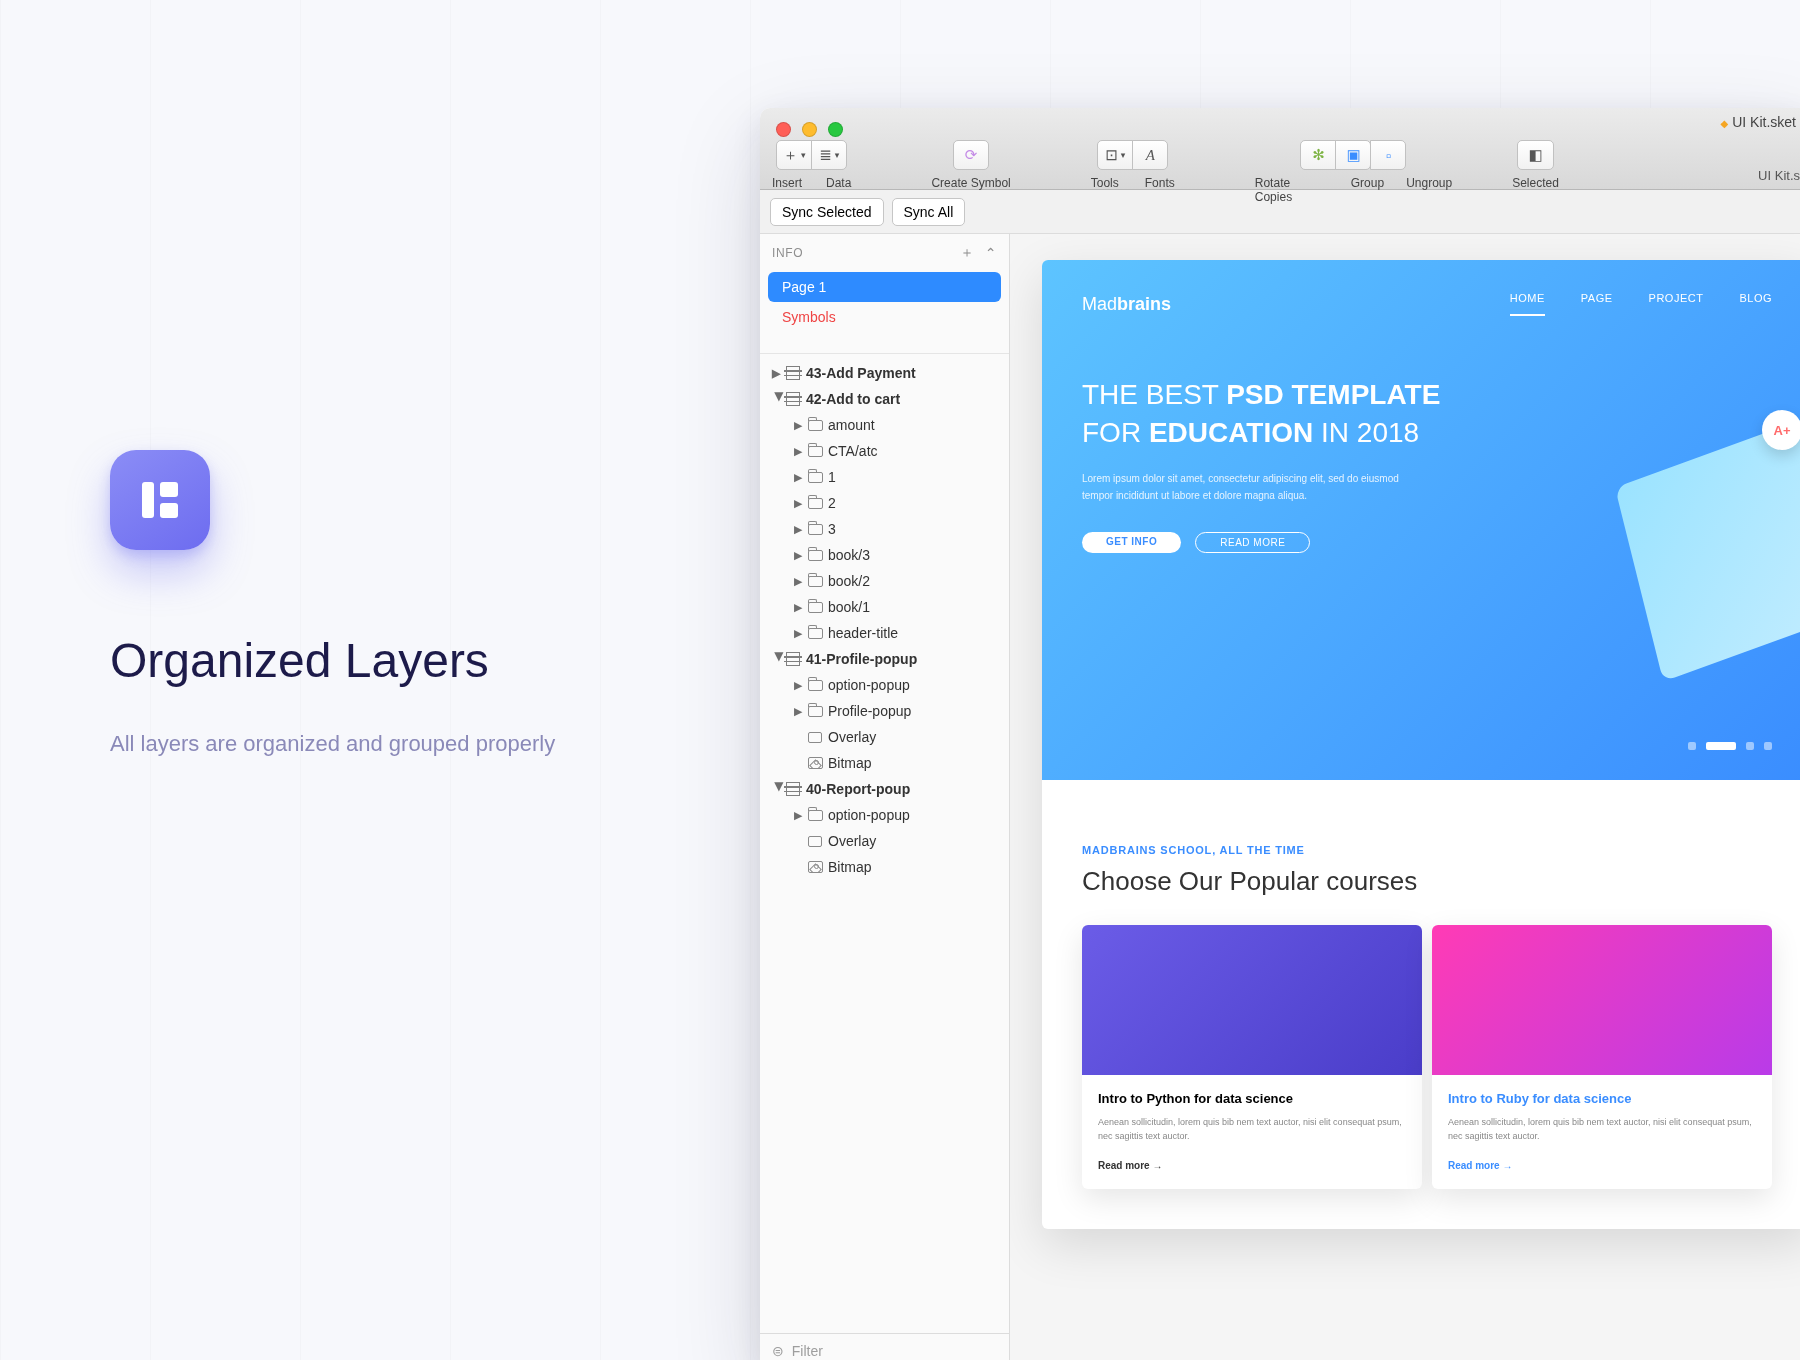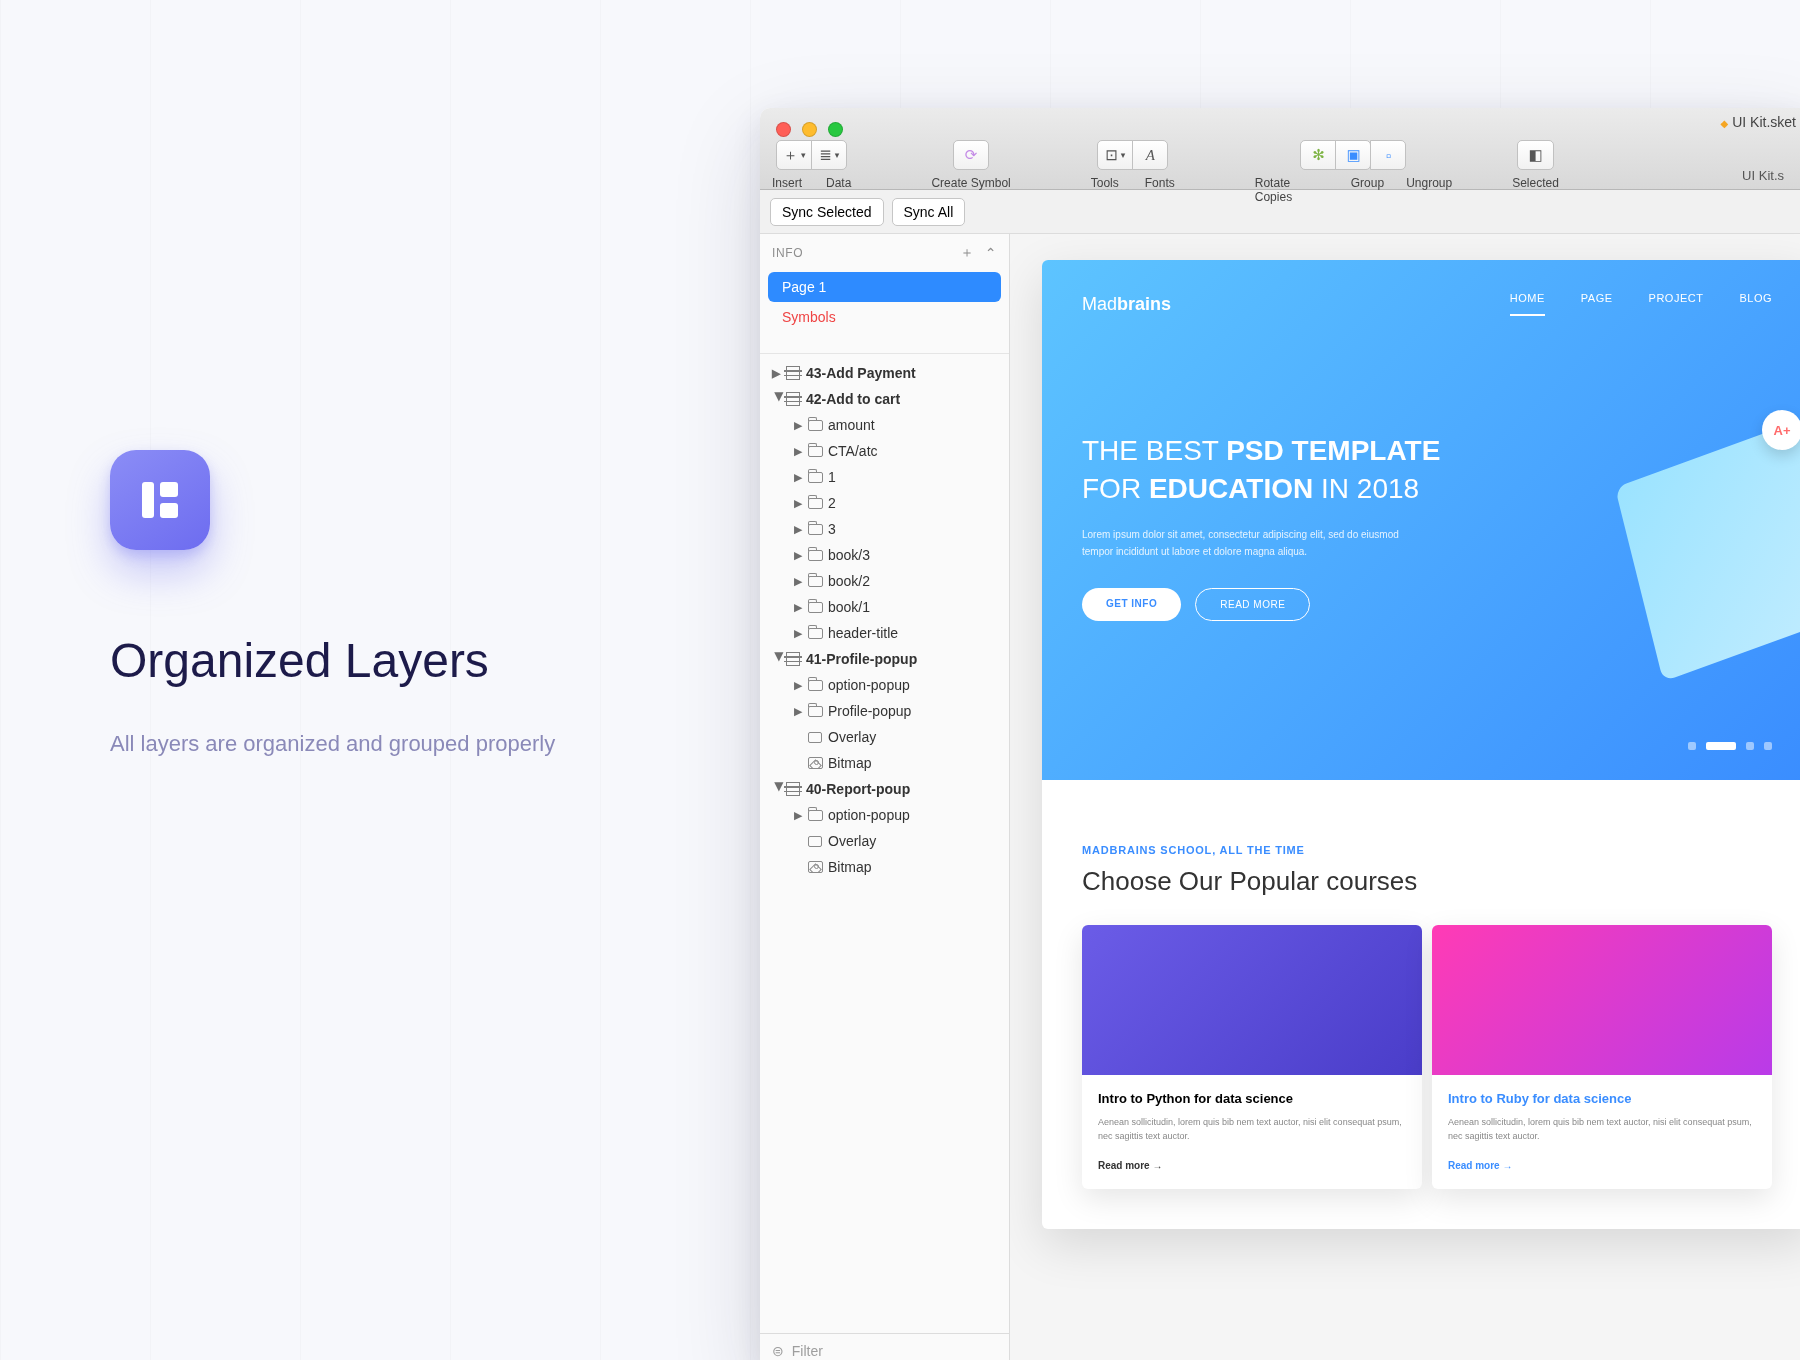--- a/index.html
+++ b/index.html
@@ -76,21 +76,21 @@
 .dot.green { background: #28c840; }
 .tb-title {
   position: absolute;
   right: 14px; top: 6px;
   font-size: 14px;
   color: #444;
 }
 .tb-title .orange { color: #f5a623; margin-right: 4px; font-size: 10px; }
 .tb-sub {
   position: absolute;
-  right: 26px; top: 60px;
+  right: 10px; top: 60px;
   font-size: 13px;
   color: #555;
 }
 .toolbar-items {
   display: flex;
   gap: 10px;
   position: absolute;
   left: 12px; top: 32px;
   align-items: flex-start;
 }
@@ -205,26 +205,26 @@
   padding: 32px 40px;
   color: #fff;
   position: relative;
 }
 .nav { display: flex; align-items: center; font-size: 13px; }
 .brand { font-size: 18px; font-weight: 300; }
 .brand b { font-weight: 600; }
 .navlinks { margin-left: auto; display: flex; gap: 36px; font-size: 11px; letter-spacing: 0.5px; }
 .navlinks span { padding-bottom: 10px; }
 .navlinks span.active { border-bottom: 2px solid #fff; }
-.hero-text { margin-top: 116px; }
+.hero-text { margin-top: 60px; }
 .hero-text h2 { font-size: 28px; font-weight: 300; line-height: 1.35; }
 .hero-text h2 b { font-weight: 700; }
 .hero-desc { font-size: 10px; margin-top: 18px; opacity: 0.85; line-height: 1.7; max-width: 340px; }
 .hero-btns { margin-top: 28px; display: flex; gap: 14px; }
-.pill { padding: 10px 24px; border-radius: 30px; font-size: 10px; letter-spacing: 0.5px; }
+.pill { padding: 4px 24px; border-radius: 30px; font-size: 10px; letter-spacing: 0.5px; }
 .pill.solid { background: #fff; color: #3a8dff; font-weight: 600; }
 .pill.outline { border: 1px solid #fff; color: #fff; }
 .dots-ind { position: absolute; right: 40px; bottom: 30px; display: flex; gap: 10px; align-items: center; }
 .dots-ind span { width: 8px; height: 8px; background: rgba(255,255,255,0.5); border-radius: 2px; }
 .dots-ind span.act { width: 30px; background: #fff; }
 .hero-art {
   position: absolute; right: -80px; top: 180px; width: 260px; height: 200px;
   background: linear-gradient(135deg,#9be3ff,#c8eeff);
   border-radius: 12px; transform: rotate(-14deg) skewY(-6deg);
 }

